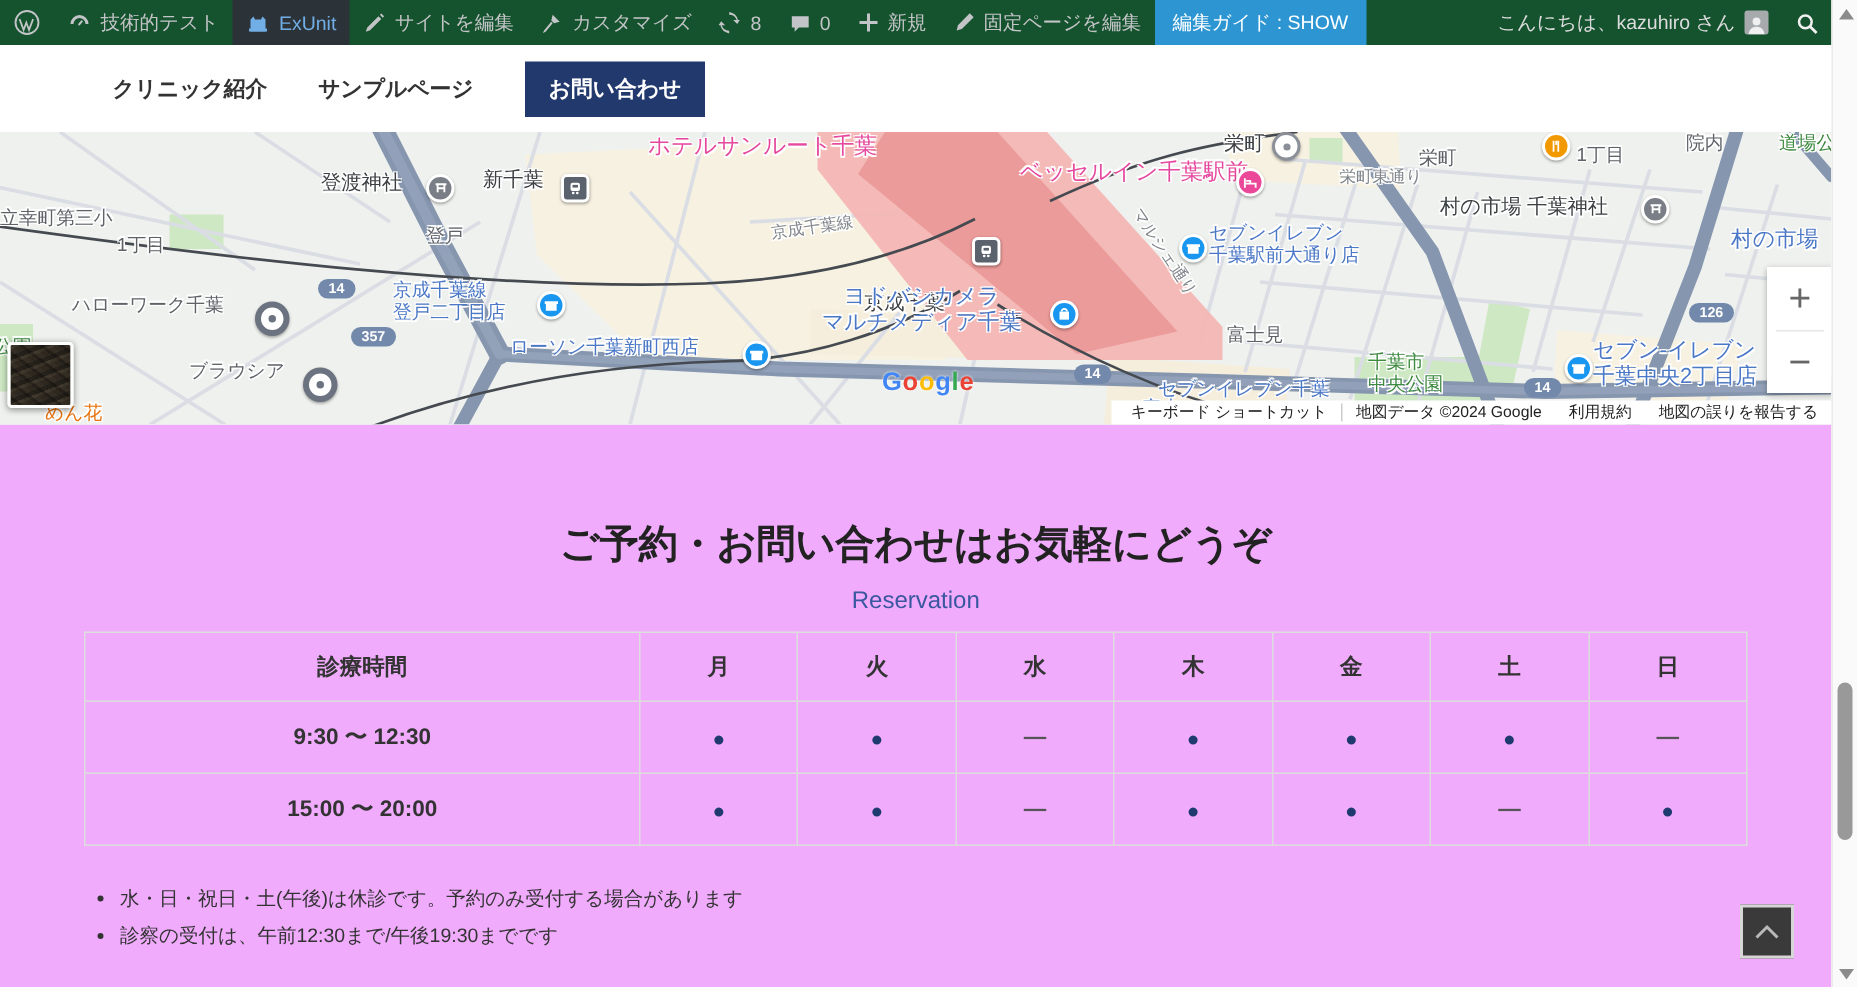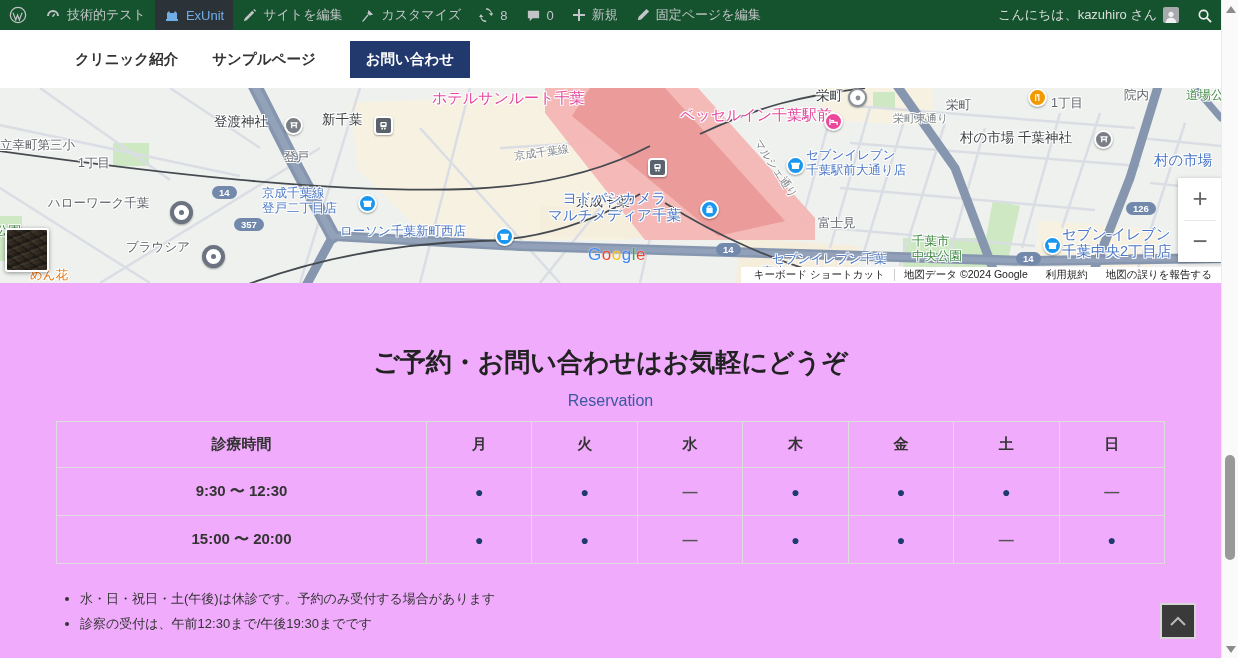--- a/index.html
+++ b/index.html
@@ -54,21 +54,21 @@
     padding:1px 7px;z-index:5;font-weight:bold;}
   .map-zoomctl{position:absolute;left:1178px;top:90px;width:44px;height:84px;background:#fff;
     box-shadow:0 1px 4px rgba(0,0,0,.3);display:flex;flex-direction:column;z-index:8;}
   .zoom-btn{flex:1;display:flex;align-items:center;justify-content:center;font-size:26px;
     color:#666;cursor:pointer;}
   .zoom-div{height:1px;background:#e6e6e6;margin:0 6px;}
   .map-attrib{position:absolute;right:0;bottom:0;height:16px;background:#fff;display:flex;
     align-items:center;gap:0;font-size:10.5px;color:#222;z-index:9;padding-left:4px;}
   .attrib-item{padding:0 9px;cursor:pointer;}
   .attrib-sep{width:1px;height:12px;background:#ccc;}
-  .google-logo{position:absolute;left:588px;top:157px;font-size:17px;font-weight:normal;
+  .google-logo{position:absolute;left:588px;top:157px;font-size:17px;font-weight:bold;
     letter-spacing:.5px;z-index:7;text-shadow:0 0 2px #fff;}
   .sat-thumb{position:absolute;left:5px;top:140px;width:40px;height:40px;border:2px solid #fff;
     border-radius:3px;box-shadow:0 1px 4px rgba(0,0,0,.4);z-index:8;cursor:pointer;
     background:
       repeating-linear-gradient(37deg,#6e675c 0 3px,#57514a 3px 5px,#7c7568 5px 8px),
       repeating-linear-gradient(-21deg,#6b6257 0 4px,#837b6d 4px 6px,#4f4a42 6px 9px);
     background-blend-mode:multiply;}
 
   
   .content{position:absolute;top:283px;left:0;width:1221px;background:#f0abfc;height:375px;}
@@ -150,20 +150,23 @@
     <svg width="14" height="14" viewBox="0 0 14 14">
         <path d="M6 1h2v5h5v2H8v5H6V8H1V6h5z" fill="#c3c4c7"></path>
       </svg>
     <span>新規</span>
   </div>
   <div class="ab-item">
     <svg width="14" height="14" viewBox="0 0 16 16">
         <path d="M2 14l1-4 9-9 3 3-9 9zM12 1l3 3" fill="#c3c4c7"></path>
       </svg>
     <span>固定ページを編集</span>
+  </div>
+  <div class="ab-item ab-guide">
+    <span>編集ガイド : SHOW</span>
   </div>
   <div class="ab-right">
     <div class="ab-item">
       <span>こんにちは、kazuhiro さん</span>
       <span class="avatar">
         <svg width="14" height="14" viewBox="0 0 16 16">
             <circle cx="8" cy="6" r="3" fill="#f0f0f1"></circle>
             <path d="M2 16c0-4 3-6 6-6s6 2 6 6z" fill="#f0f0f1"></path>
           </svg>
       </span>

